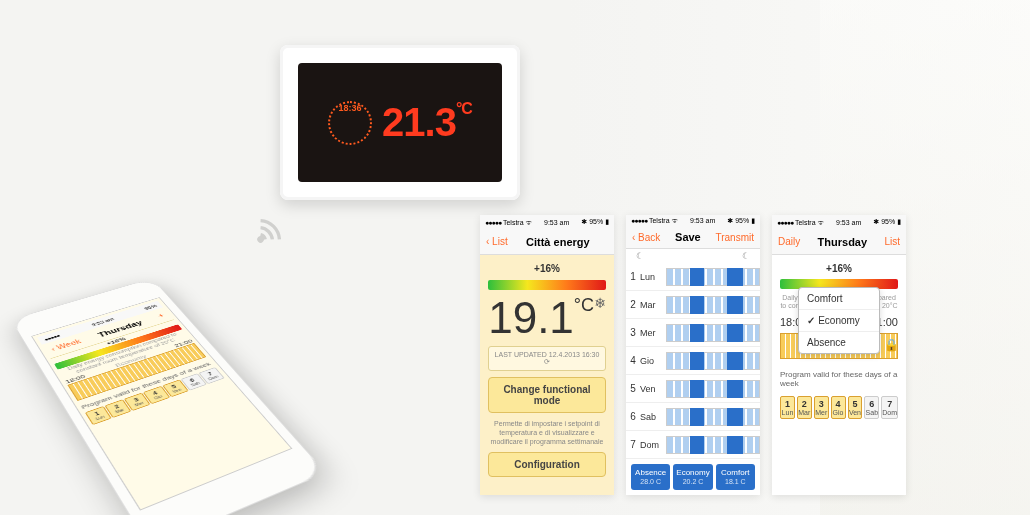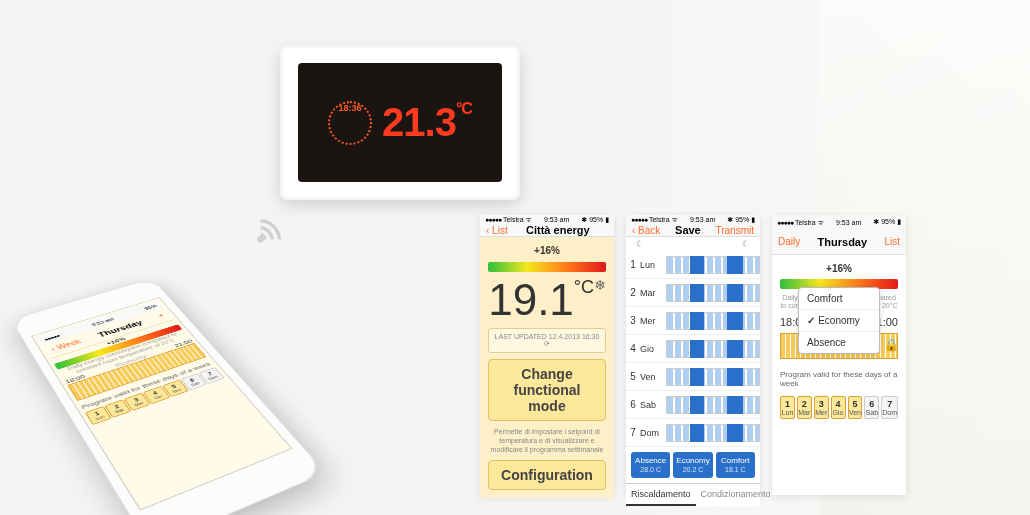--- a/index.html
+++ b/index.html
@@ -36,21 +36,21 @@
 .navbar .title{font-weight:600;font-size:11px;color:#000}
 
 
 .s1-body{background:#fdf0c8;flex:1;padding:8px;display:flex;flex-direction:column;gap:6px}
 .gradient-bar{height:10px;background:linear-gradient(to right,#2dbf3c,#f5e71e,#ff7a1a,#e01818);border-radius:2px}
 .pct{text-align:center;font-size:10px;font-weight:600;color:#333}
 .bigtemp{font-size:44px;font-weight:300;text-align:center;color:#333;line-height:1}
 .bigtemp .u{font-size:18px;vertical-align:top}
 .snow-icon{font-size:14px;float:right;color:#666}
 .updated{font-size:7px;text-align:center;color:#888;padding:4px;border:1px solid #e0d090;border-radius:3px;background:#fff8e0}
-.btn-yellow{background:#fce89a;border:1px solid #e0c060;border-radius:4px;padding:6px;text-align:center;font-size:14px;font-weight:600;color:#444}
+.btn-yellow{background:#fce89a;border:1px solid #e0c060;border-radius:4px;padding:6px;text-align:center;font-size:10px;font-weight:600;color:#444}
 .desc{font-size:7px;color:#888;text-align:center;line-height:1.3}
 
 
 .s2-body{flex:1;background:#fff;display:flex;flex-direction:column}
 .dayrow{display:flex;align-items:center;height:28px;border-bottom:1px solid #eee}
 .daynum{width:14px;text-align:center;font-size:10px;color:#333}
 .daylbl{width:26px;font-size:9px;color:#333}
 .daybars{flex:1;height:18px;background:repeating-linear-gradient(to right,#b0cff0 0,#b0cff0 6px,#fff 6px,#fff 8px);border:1px solid #ccc;position:relative}
 .daybars::before,.daybars::after{content:"";position:absolute;top:-1px;bottom:-1px;background:#2a6fc9}
 .daybars::before{left:25%;width:15%}
@@ -230,24 +230,20 @@
        <div class="daynum">7</div>
        <div class="daylbl">Dom</div>
        <div class="daybars"></div>
      </div>
         </div>
       <div class="modebar" id="modebar">
           <div class="modebtn">Absence<br><span class="t">28.0 C</span></div>
           <div class="modebtn">Economy<br><span class="t">20.2 C</span></div>
           <div class="modebtn">Comfort<br><span class="t">18.1 C</span></div>
         </div>
-      <div class="bottom-tabs">
-        <div>Riscaldamento</div>
-        <div>Condizionamento</div>
-      </div>
     </div>
   </div>
 
   <div class="screen">
     <div class="statusbar">
       <span><span class="dots">●●●●●</span> <span>Telstra</span> ᯤ</span>
       <span>9:53 am</span>
       <span>✱ <span>95%</span> ▮</span>
     </div>
     <div class="navbar">

